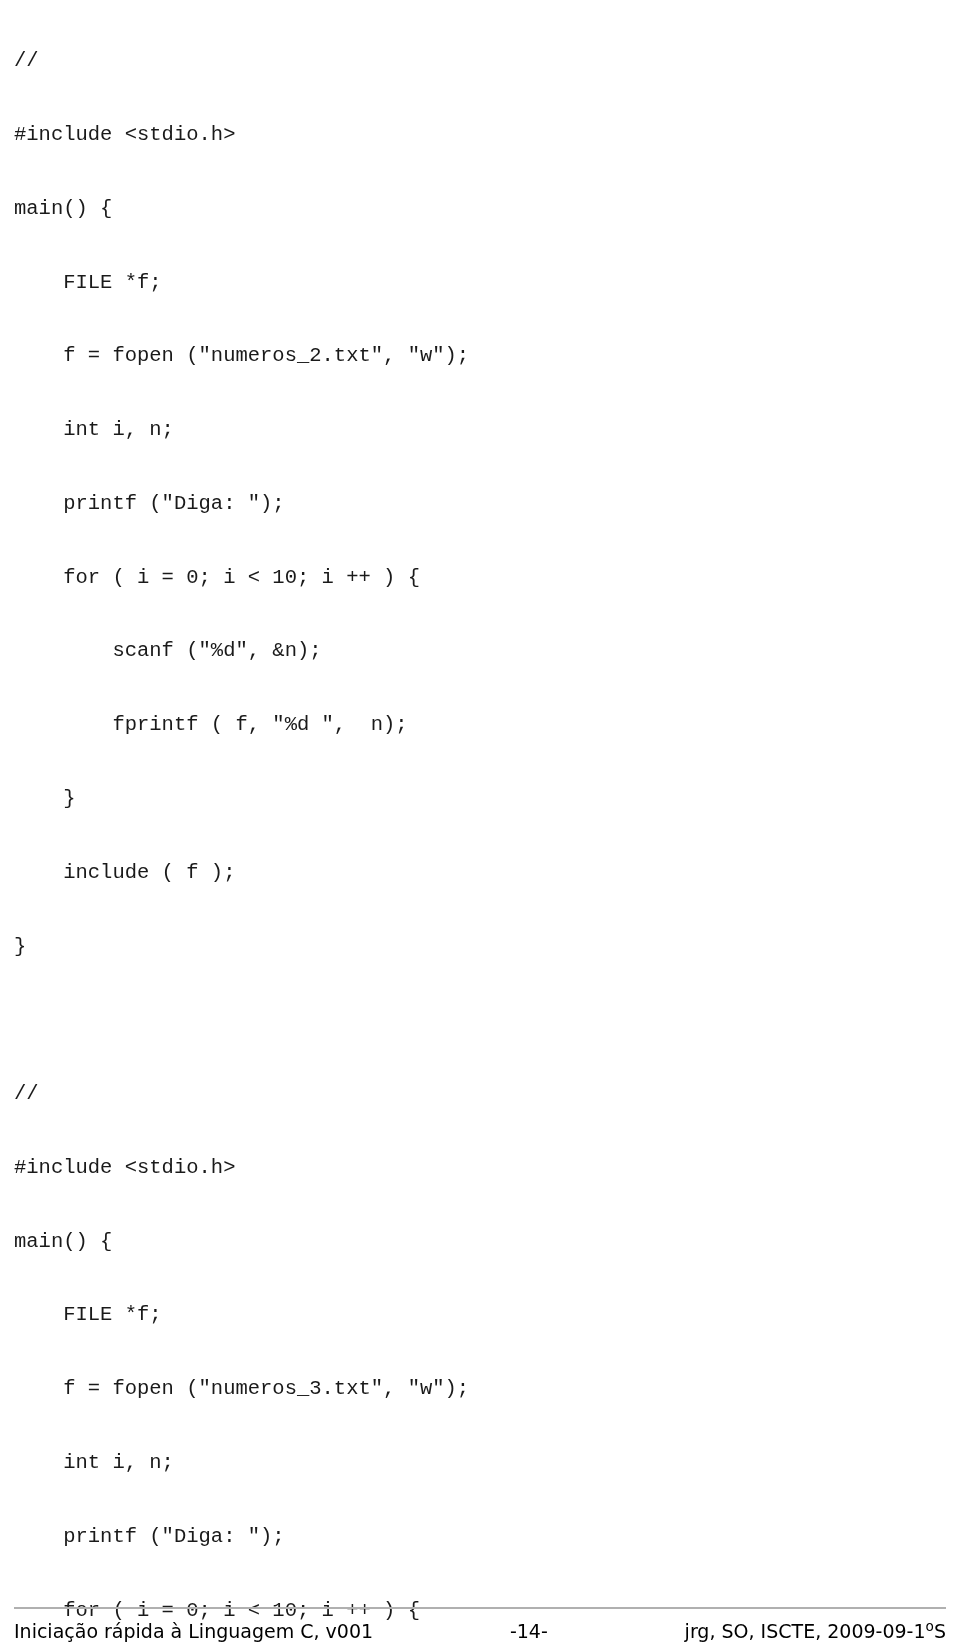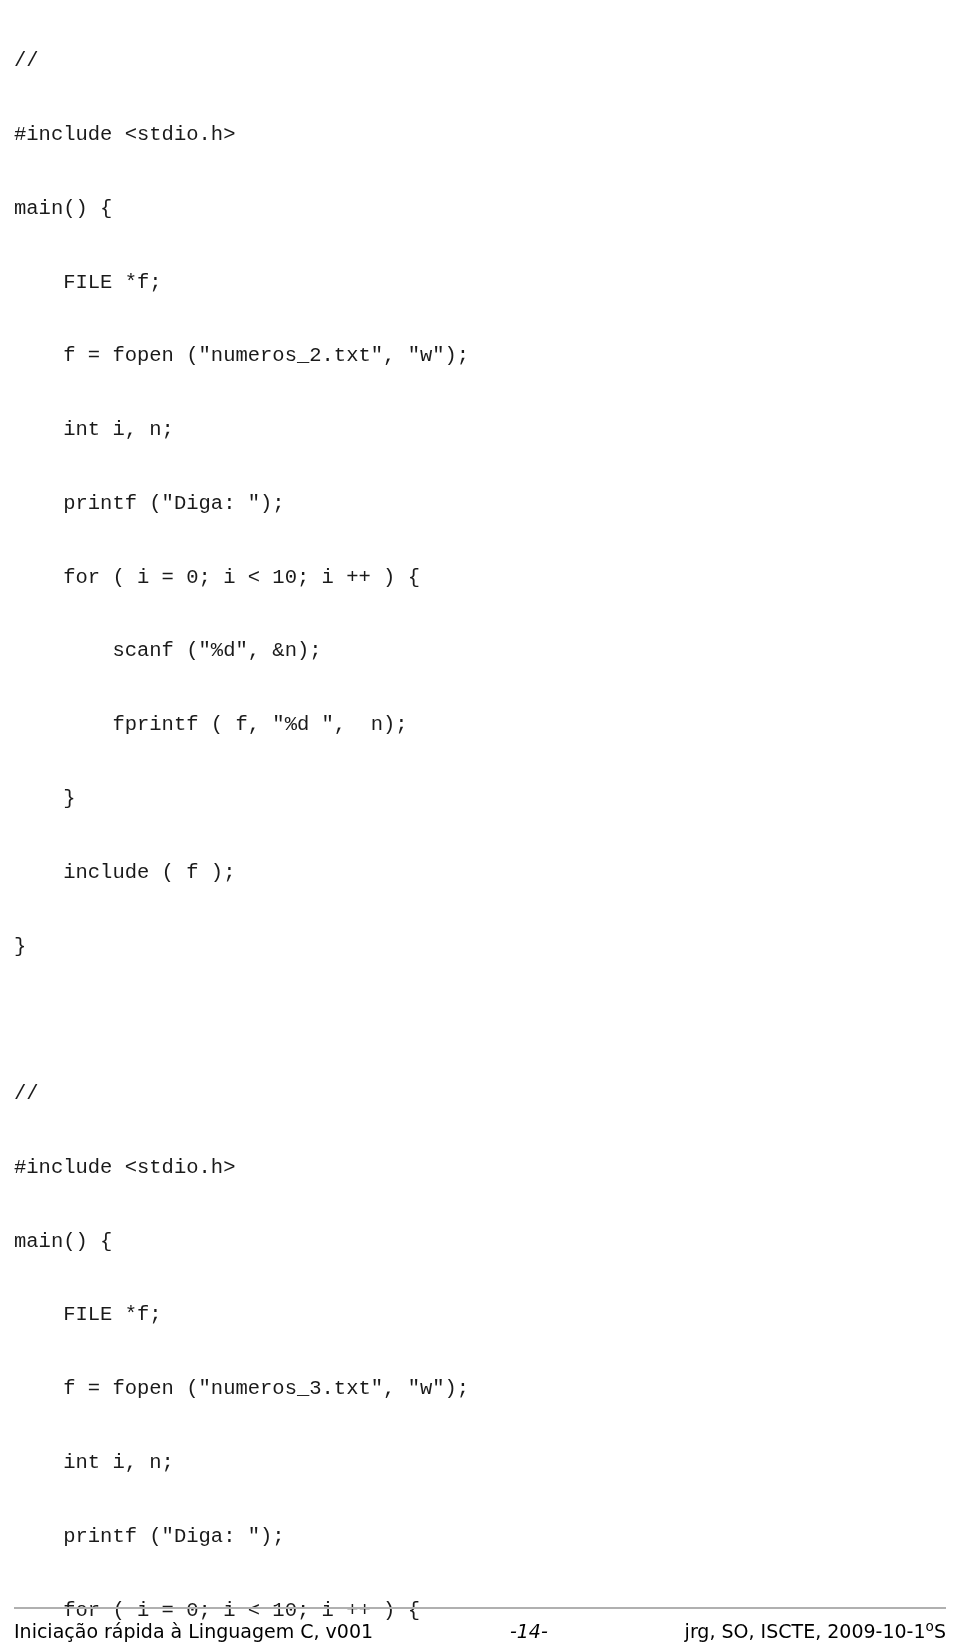--- a/index.html
+++ b/index.html
@@ -56,21 +56,21 @@
   }
   .footer-row {
     display: flex;
     align-items: baseline;
     font-family: "DejaVu Sans", sans-serif;
     font-size: 19px;
     color: #000000;
     justify-content: center;
   }
   .footer-left  { flex: 0 0 auto; }
-  .footer-center{ flex: 1 1 auto; text-align: center;  font-style: italic;}
+  .footer-center{ flex: 1 1 auto; text-align: center; }
   .footer-right { flex: 0 0 auto; white-space: pre; }
   .sup { font-size: 0.72em; vertical-align: super; }
 </style>
 </head>
 <body>
 
 <div class="page">
 
   <div class="code-block">
     <div class="code-line">//</div>
@@ -104,17 +104,17 @@
     
     
     
   </div>
 
   <div class="footer">
     <hr class="footer-rule">
     <div class="footer-row">
       <span class="footer-left">Iniciação rápida à Linguagem C, v001</span>
       <span class="footer-center">-14-</span>
-      <span class="footer-right"><span>jrg, SO, ISCTE, 2009-10-1</span><span class="sup">o</span><span>S</span></span>
+      <span class="footer-right"><span>jrg, SO, ISCTE, 2009-09-1</span><span class="sup">o</span><span>S</span></span>
     </div>
   </div>
 
 </div>
 
 </body></html>

